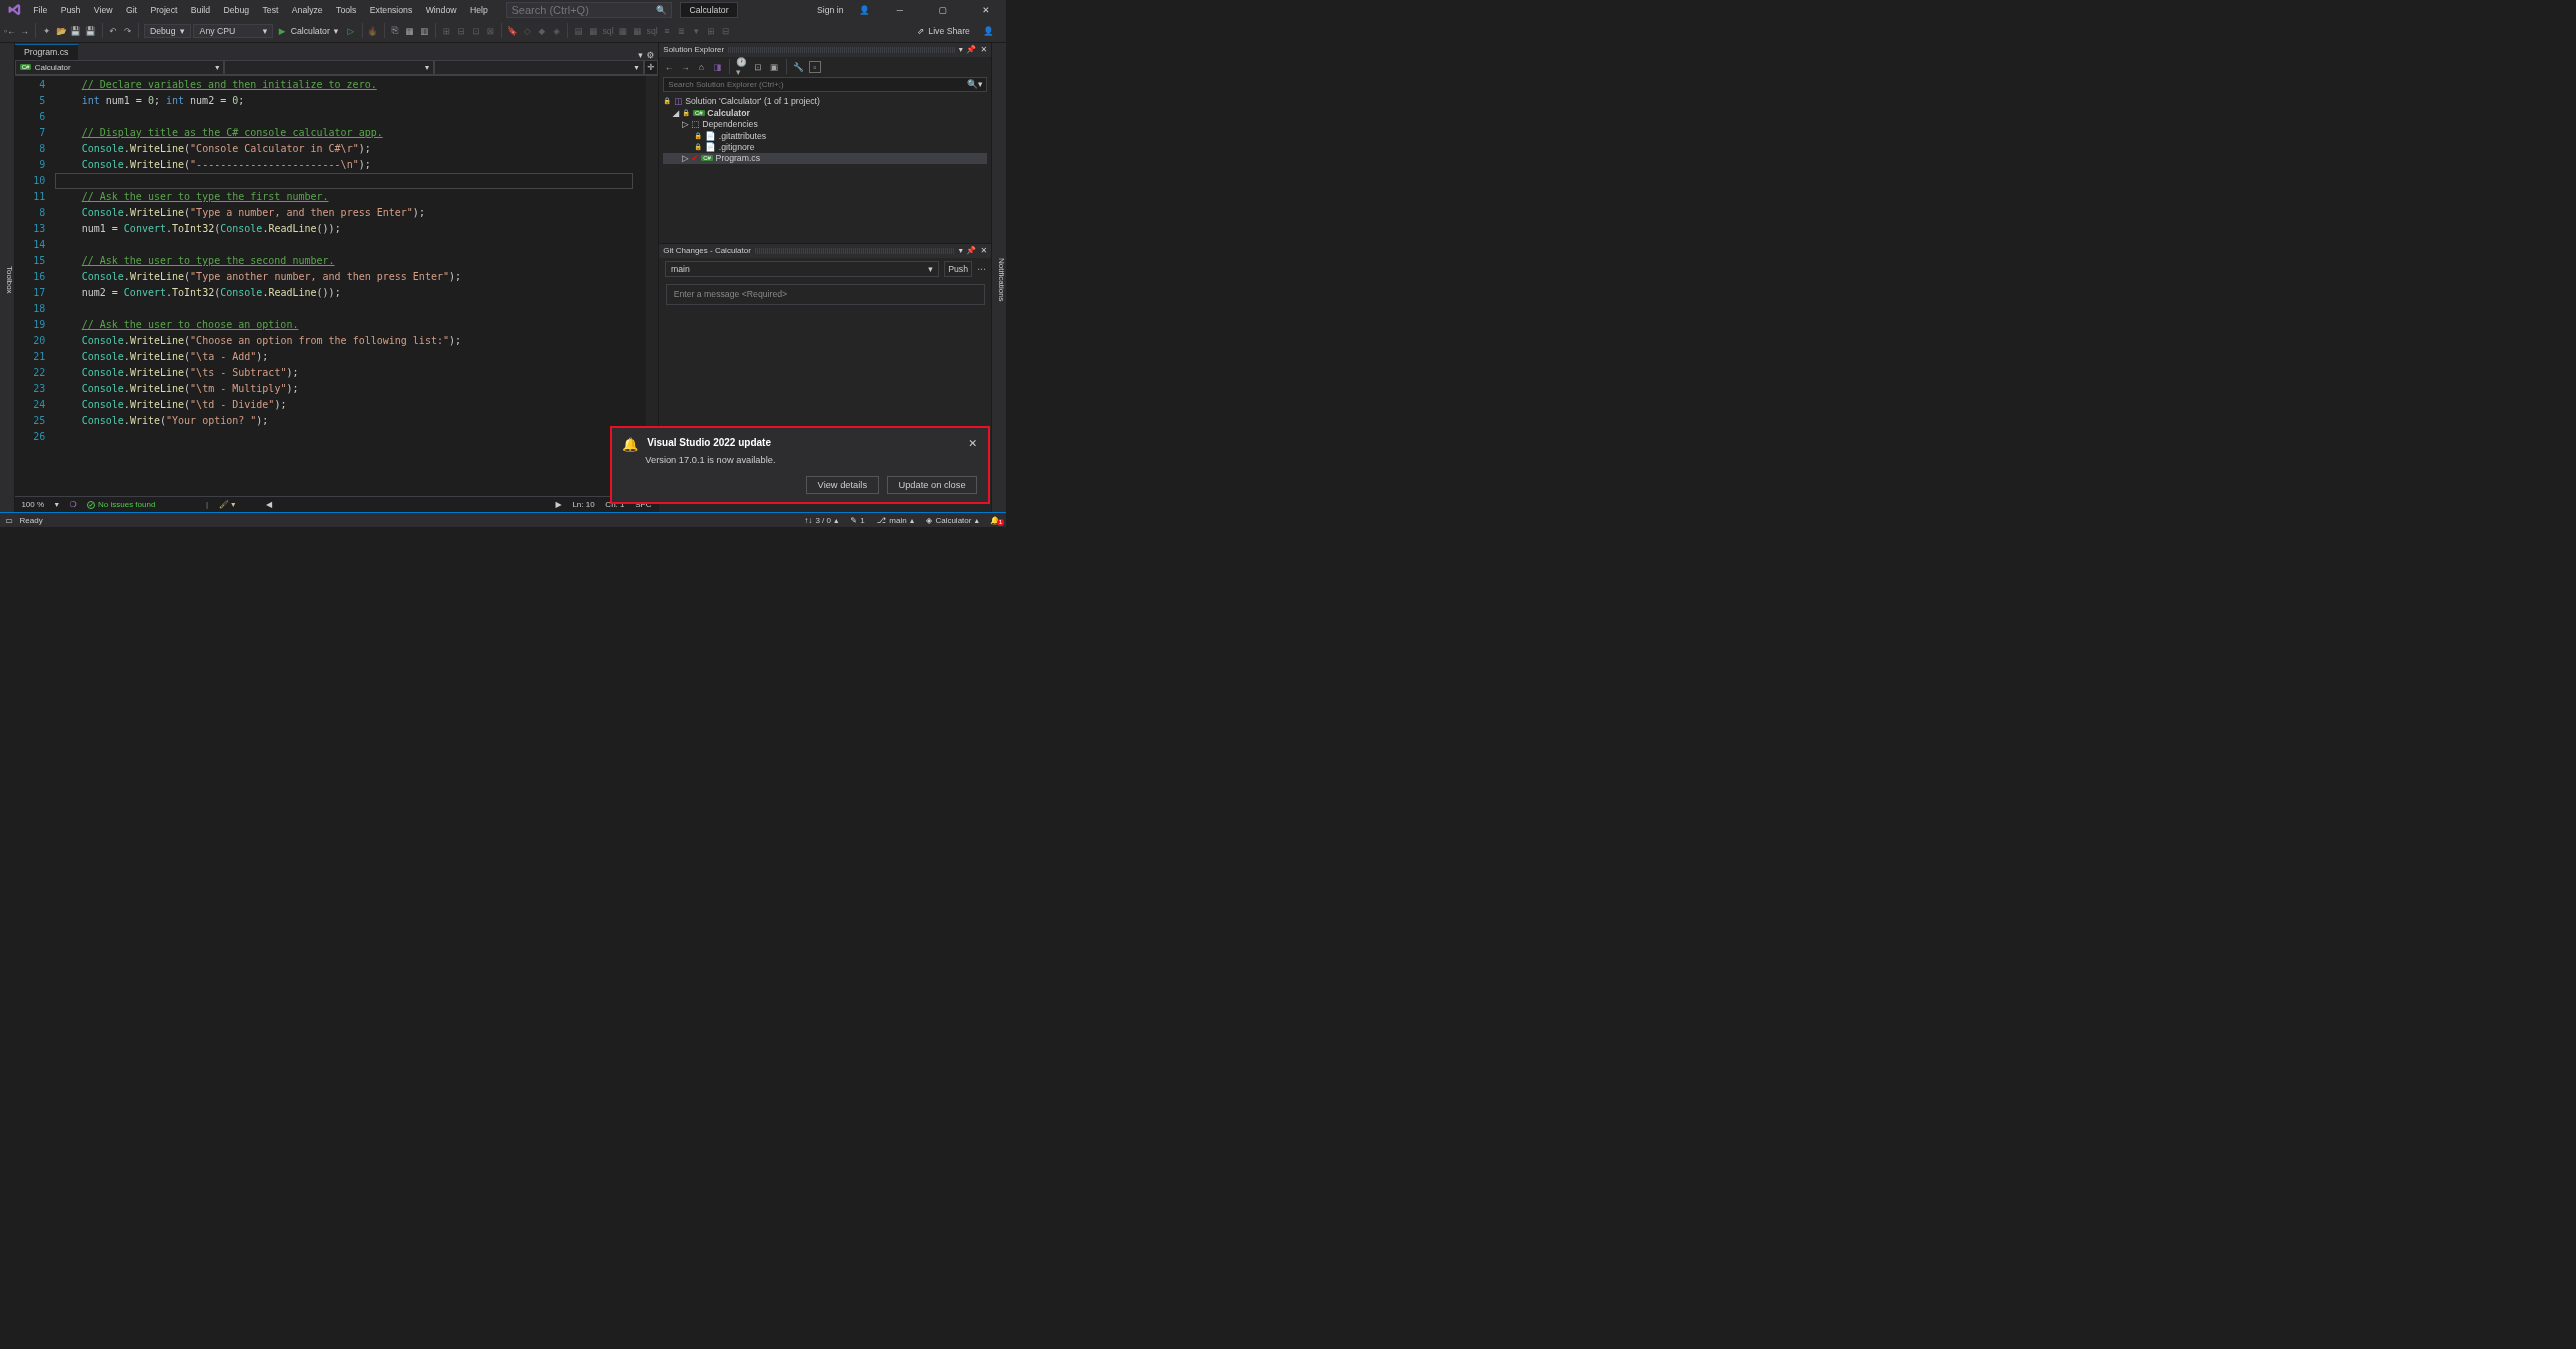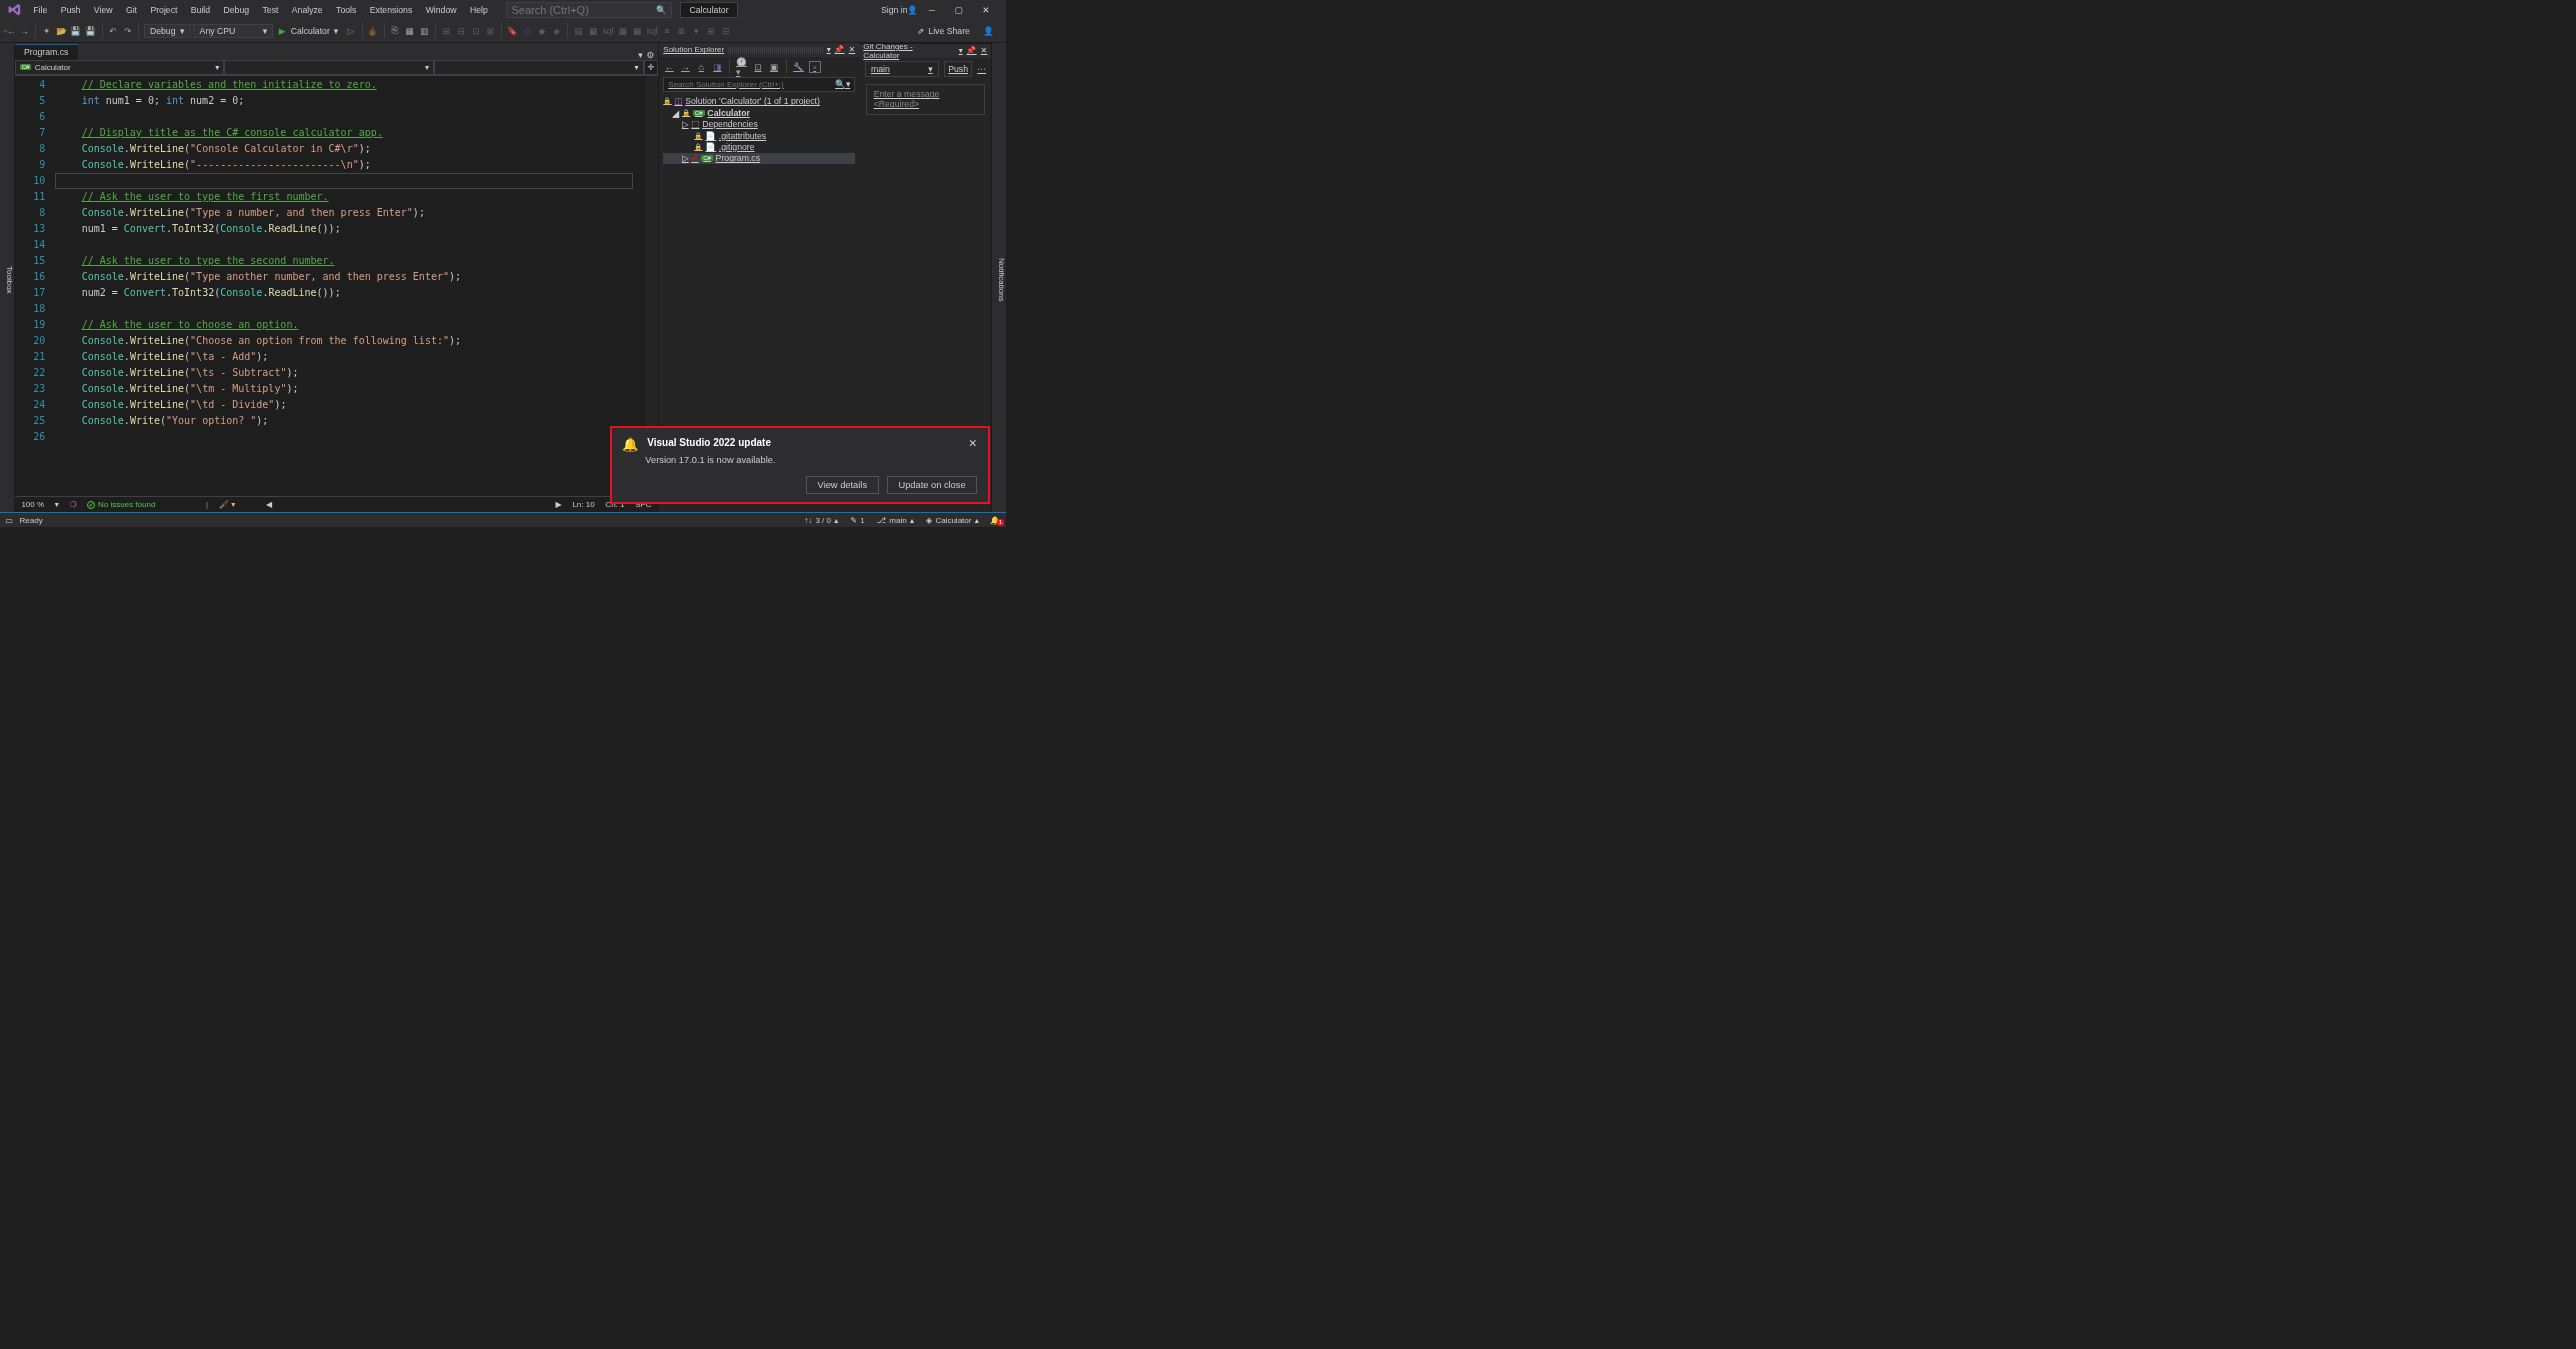--- a/index.html
+++ b/index.html
@@ -50,21 +50,21 @@
 .title-app {
   background: #1b1b1c;
   padding: 2px 8px;
   margin-left: 8px;
   border: 0.7px solid #3f3f46;
 }
 .title-right {
   margin-left: auto;
   display: flex;
   align-items: center;
-  gap: 0;
+  gap: 16px;
   padding-right: 4px;
 }
 .win-btn { width: 27px; text-align: center; padding: 2.7px 0;}
 .toolbar {
   height: 22.6px;
   background: #2d2d30;
   border-bottom: 0.7px solid #1b1b1c;
   display: flex;
   align-items: center;
   padding: 0 4px;
@@ -190,23 +190,22 @@
   align-items: center;
   gap: 10.7px;
   padding: 0 6.7px;
   font-size: 8px;
 }
 .status-ok { color: #4ec94e; display:flex; align-items:center; gap:2.7px;}
 .panels {
   width: 333px;
   background: #252526;
   display: flex;
-  flex-direction: row;
+  flex-direction: column;
   border-left: 0.7px solid #1b1b1c;
-  text-decoration: underline;
 }
 .panel-header {
   height: 14.7px;
   background: #2d2d30;
   display: flex;
   align-items: center;
   padding: 0 4px;
   font-size: 8px;
 }
 .panel-header .fill { flex: 1; height: 5.3px; background: repeating-linear-gradient(90deg,#3f3f46 0 0.7px,transparent 0.7px 2px); margin: 0 4px;}

